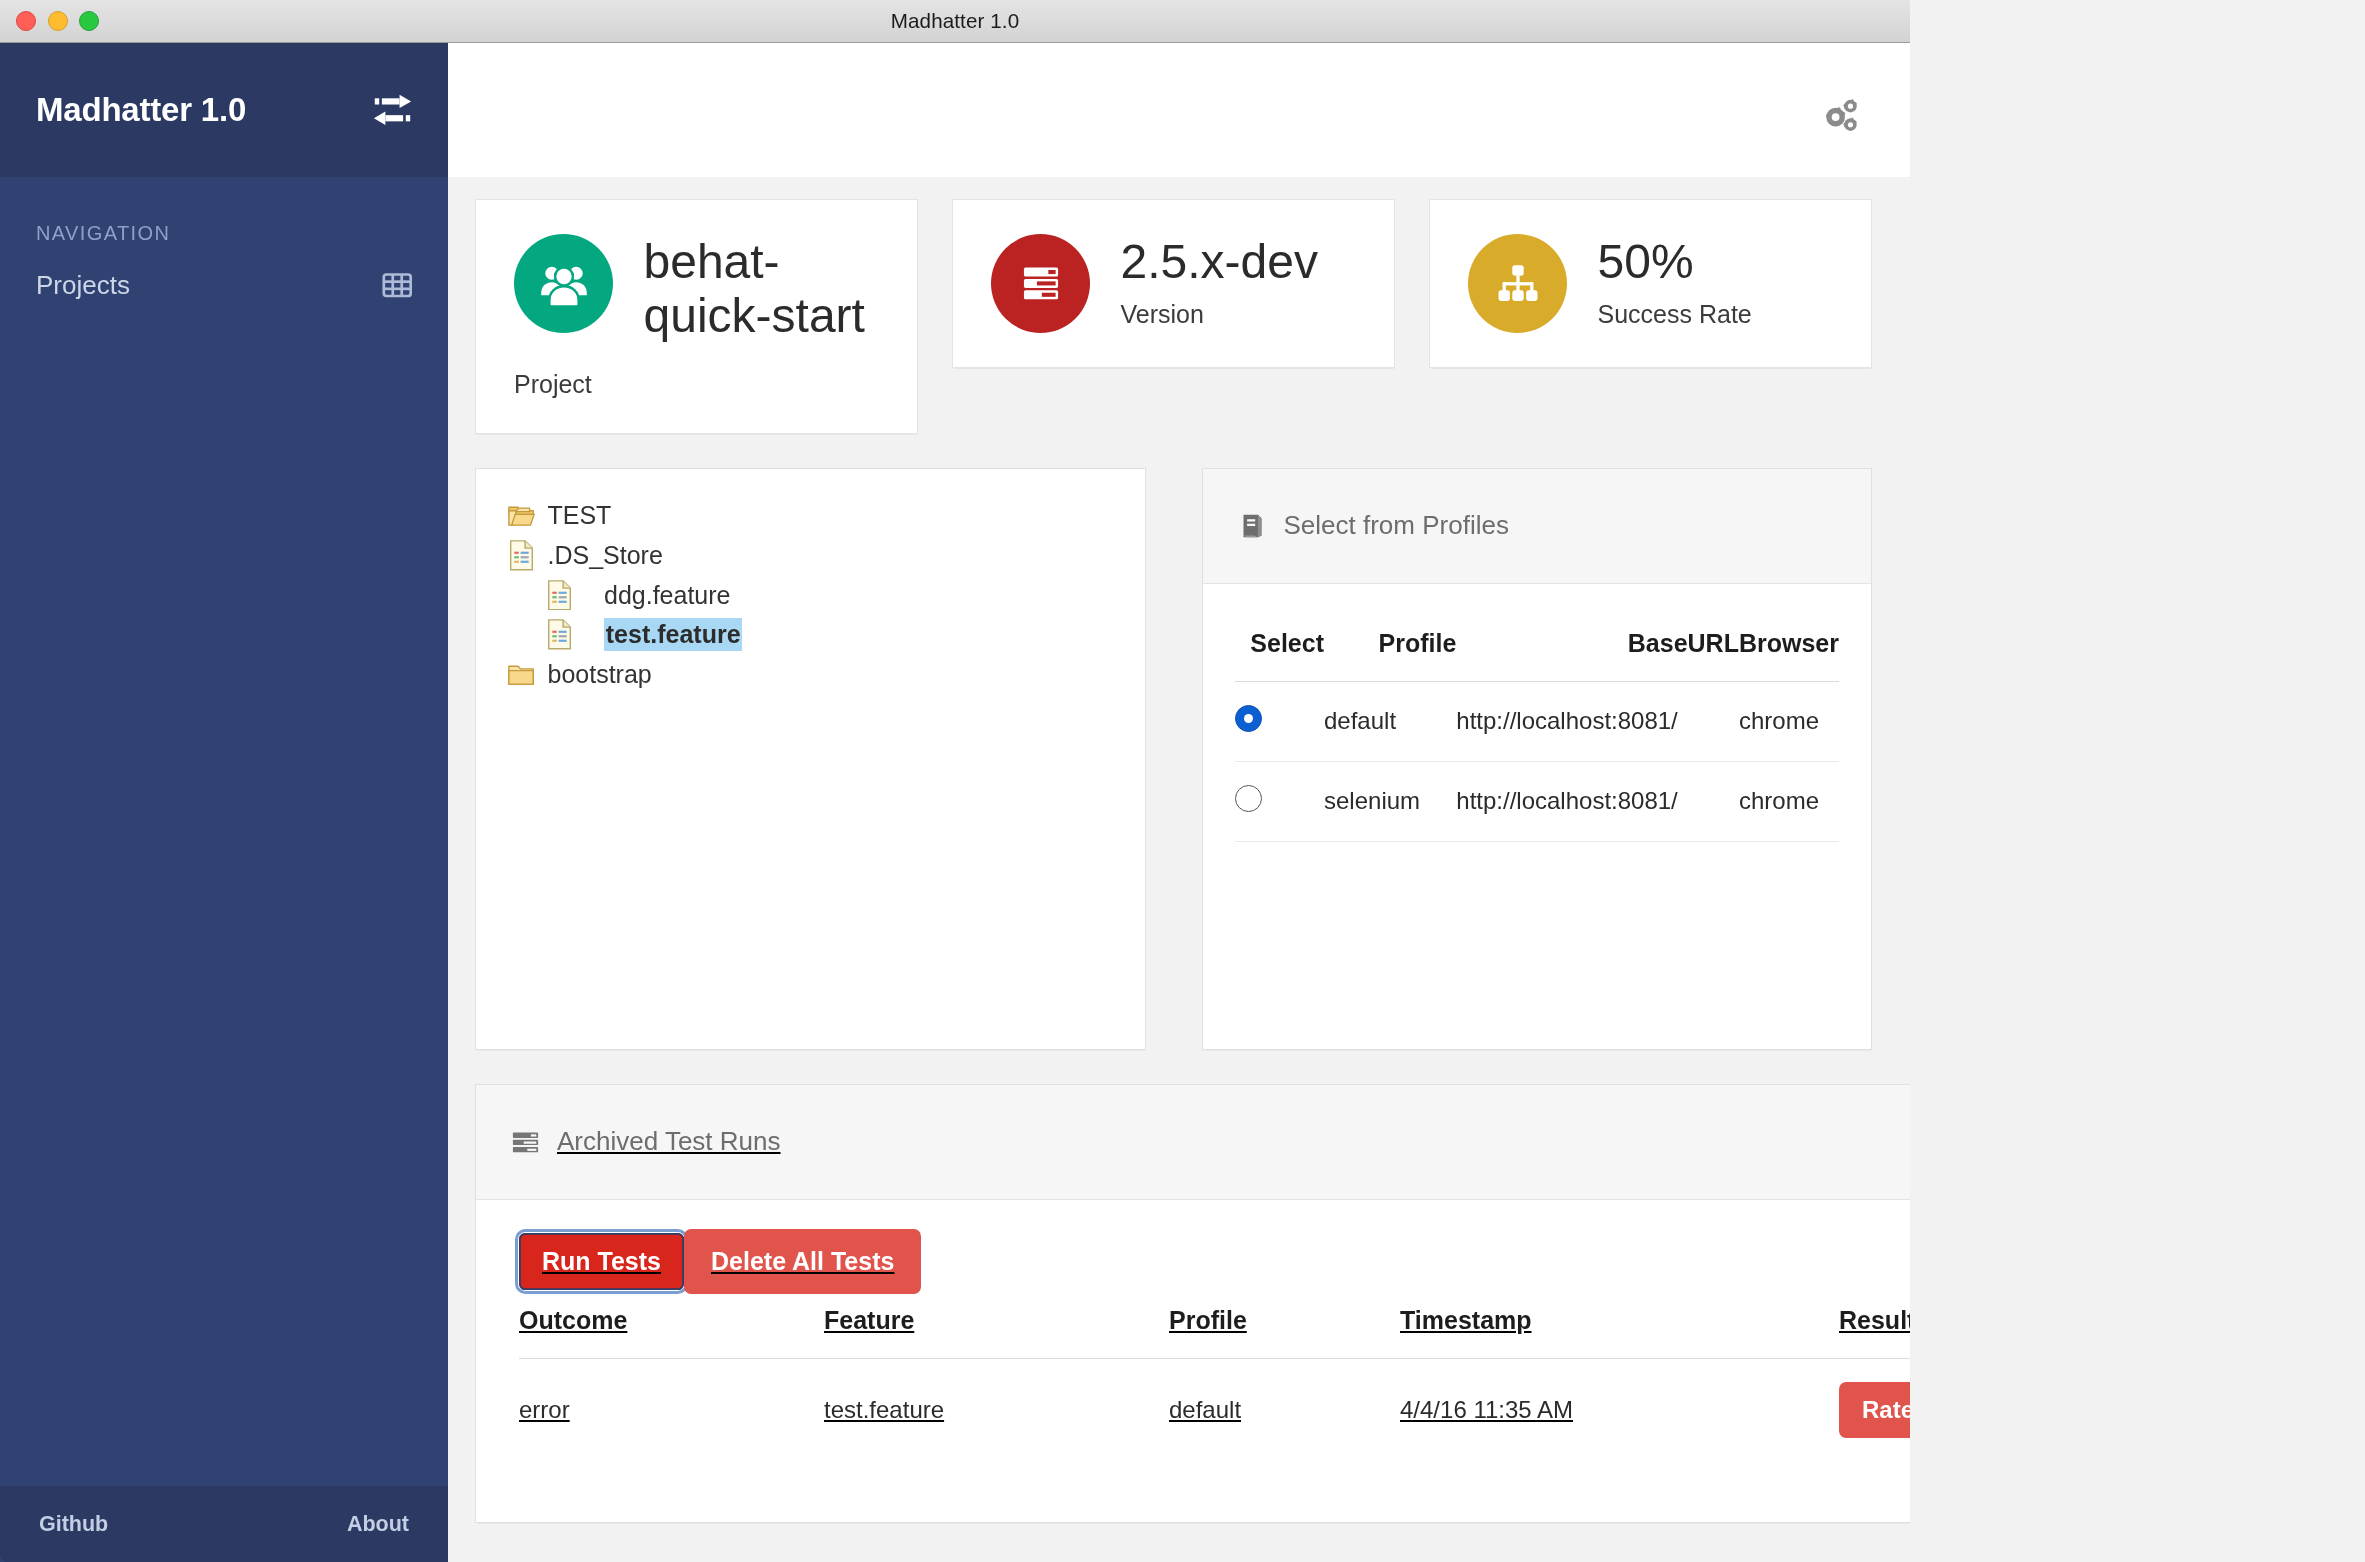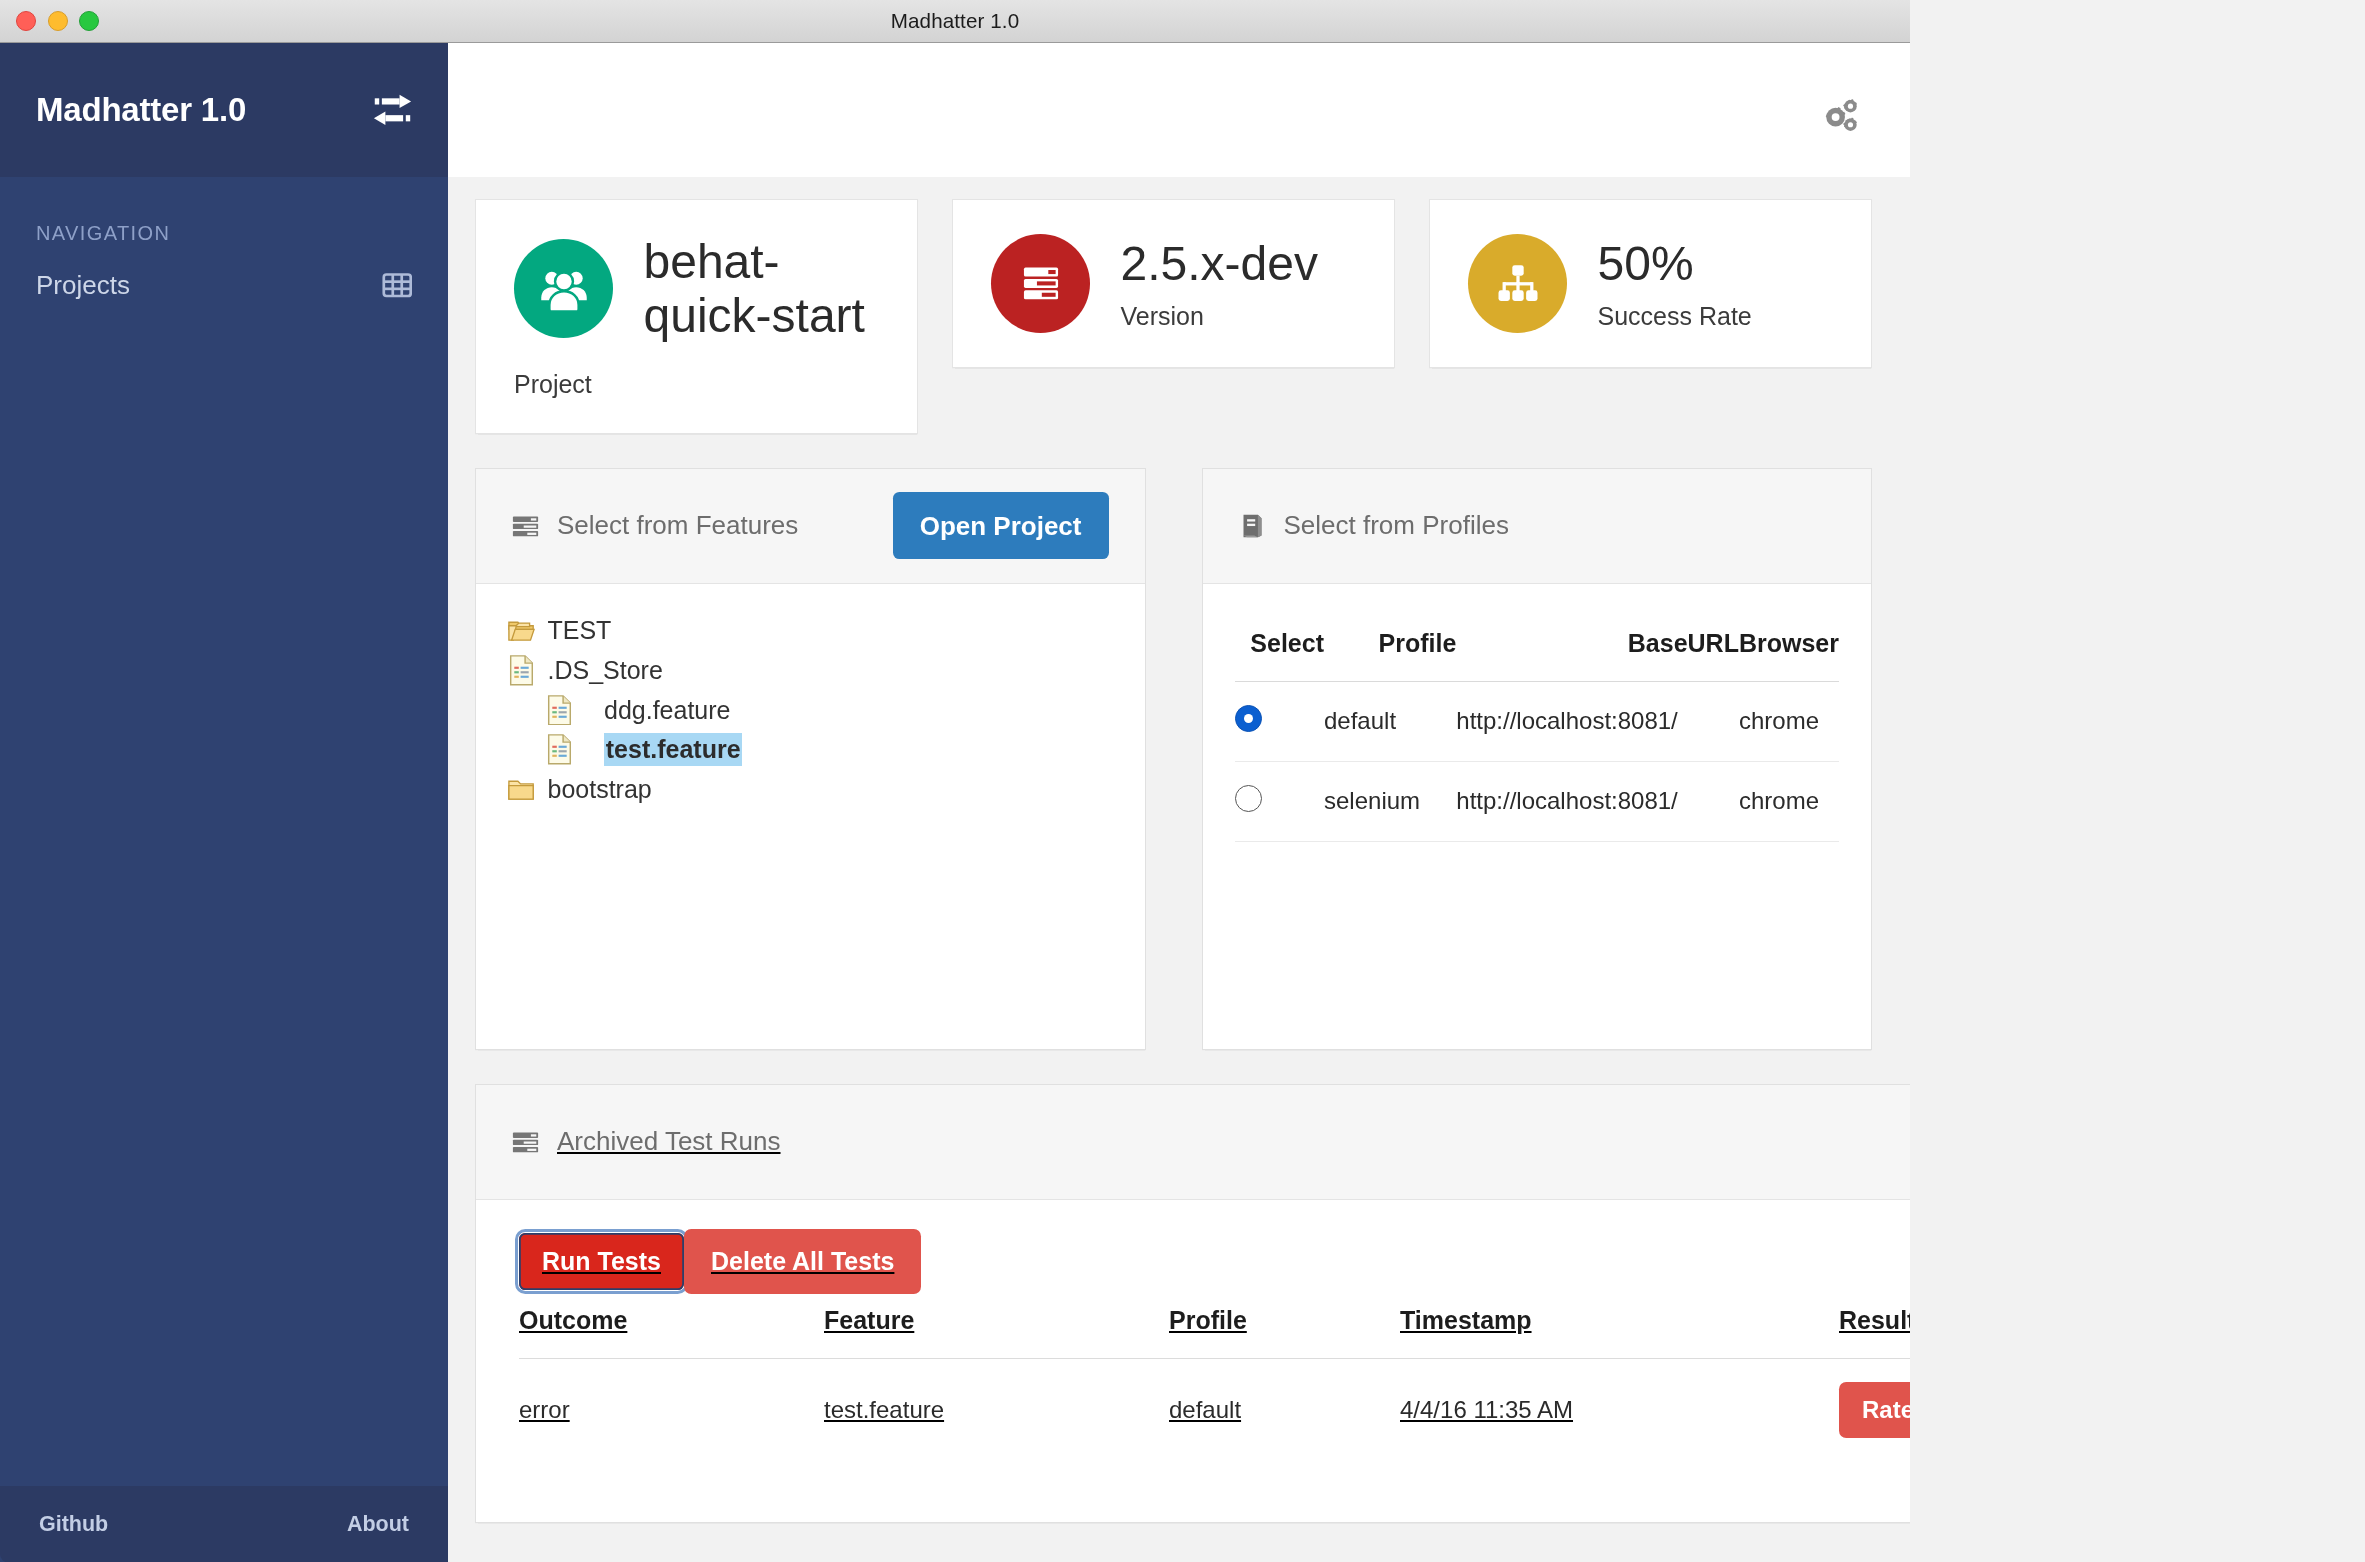--- a/index.html
+++ b/index.html
@@ -82,21 +82,21 @@
   #content { padding: 21.5px 38px 0 27px; flex: 1 1 auto; overflow: hidden; }
 
   
   .card-row { display: flex; gap: 34px; align-items: flex-start; }
   .stat-card {
     background: #fff; border: 0.9px solid #e4e4e4;
     box-shadow: 0 0.9px 0.9px rgba(0,0,0,.05);
     padding: 34px 36px 34px 38px;
     display: flex; flex-direction: column;
   }
-  .stat-card .row { display: flex; align-items: center; gap: 30.5px; }
+  .stat-card .row { display: flex; align-items: flex-start; gap: 30.5px; }
   .stat-circle {
     width: 99px; height: 99px; border-radius: 50%;
     flex: 0 0 99px;
     display: flex; align-items: center; justify-content: center;
   }
   .stat-circle svg { width: 52px; height: 52px; }
   .stat-text { display: flex; flex-direction: column; justify-content: flex-start; padding-top: 1.8px; }
   .stat-value { font-size: 48px; color: #2b2b2b; line-height: 1.12; font-weight: 400; }
   .stat-label { font-size: 25px; color: #3b3b3b; margin-top: 10.8px; }
   #card-project { width: 587px; }
@@ -342,38 +342,20 @@
                 <div class="stat-label">Success Rate</div>
               </div>
             </div>
           </div>
 
         </div>
 
         <div class="panel-row">
 
           <div class="panel" id="panel-features">
-            <div class="panel-head">
-              <div class="ph-left">
-                <span class="ph-icon">
-                  <svg viewBox="0 0 30 30" xmlns="http://www.w3.org/2000/svg">
-                    <g fill="#767676">
-                      <rect x="1" y="5" width="28" height="6" rx="1"></rect>
-                      <rect x="1" y="13" width="28" height="6" rx="1"></rect>
-                      <rect x="1" y="21" width="28" height="6" rx="1"></rect>
-                    </g>
-                    <rect x="21" y="7" width="6" height="2.5" fill="#f6f6f6"></rect>
-                    <rect x="13" y="15" width="14" height="2.5" fill="#f6f6f6"></rect>
-                    <rect x="17" y="23" width="10" height="2.5" fill="#f6f6f6"></rect>
-                  </svg>
-                </span>
-                <span class="ph-title">Select from Features</span>
-              </div>
-              <button class="btn btn-open">Open Project</button>
-            </div>
             <div class="panel-body">
               <ul class="tree">
 
                 <li>
                   <span class="ic">
                     <svg viewBox="0 0 30 34" xmlns="http://www.w3.org/2000/svg">
                       <path d="M1 8h10l3 4h14v4H1z" fill="#f0c96a" stroke="#c49a3c" stroke-width="1.5"></path>
                       <path d="M1 28V12h8l3-3h12v4H9l-3 15z" fill="#fbe3a7" stroke="#c49a3c" stroke-width="1.5"></path>
                       <path d="M4 28l4-12h21l-4 12z" fill="#f8d98c" stroke="#c49a3c" stroke-width="1.5"></path>
                     </svg>

